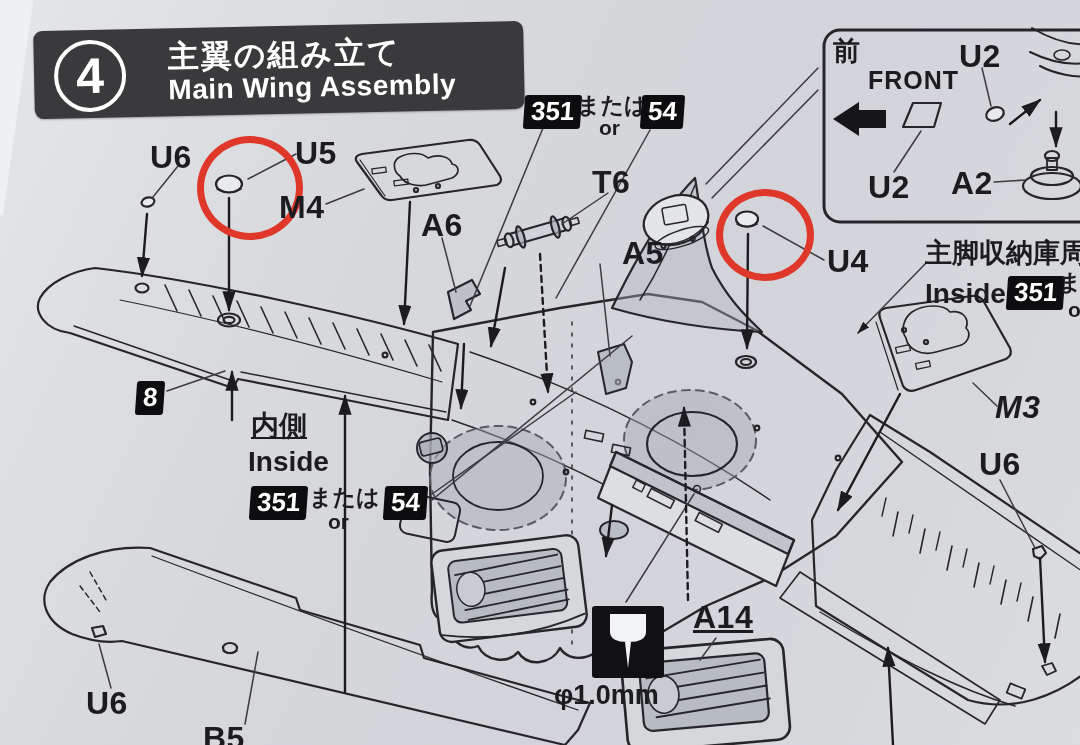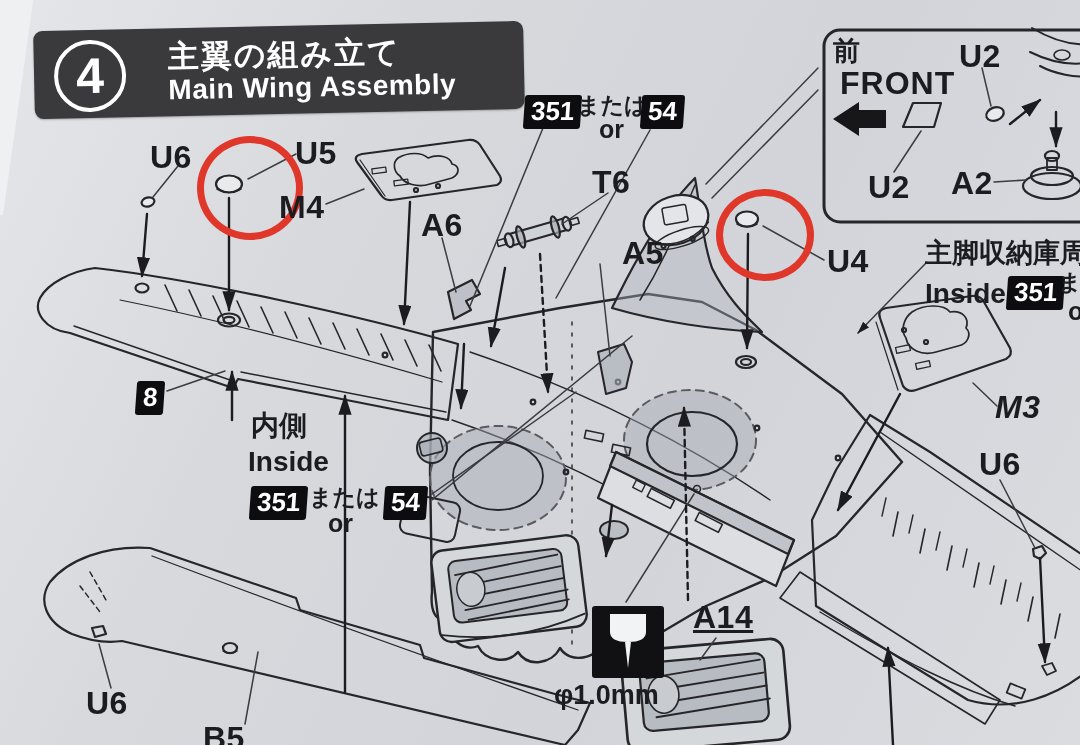--- a/index.html
+++ b/index.html
@@ -13,21 +13,21 @@
   .banner{left:34px;top:26px;width:490px;height:88px;background:#3a3a3d;border-radius:9px;
           transform:rotate(-1.2deg);box-shadow:0 1px 2px rgba(0,0,0,.25);}
   .step-circle{position:absolute;left:20px;top:10px;width:64px;height:64px;border:4px solid #fff;
           border-radius:50%;display:flex;align-items:center;justify-content:center;
           color:#fff;font-size:50px;font-weight:bold;line-height:1;}
   .banner-ja{position:absolute;left:134px;top:8px;color:#fff;font-size:31px;font-weight:bold;letter-spacing:2px;white-space:nowrap;}
   .banner-en{position:absolute;left:134px;top:46px;color:#fff;font-size:28px;font-weight:bold;letter-spacing:.5px;white-space:nowrap;}
   
   .lbl{font-size:32px;font-weight:bold;letter-spacing:.5px;line-height:1;white-space:nowrap;}
   .note{font-size:27px;font-weight:bold;line-height:1.05;white-space:nowrap;}
-  .small-note{font-size:25px;font-weight:bold;line-height:1;white-space:nowrap;}
+  .small-note{font-size:21px;font-weight:bold;line-height:1;white-space:nowrap;}
   .badge{background:#0d0d10;color:#fff;font-size:26px;font-weight:bold;line-height:1;
          padding:3px 7px 5px;border-radius:3px;transform:skewX(-4deg);white-space:nowrap;}
   
   .ring{border:7px solid #e0372b;border-radius:50%;background:transparent;}
   
   .drill-box{left:592px;top:606px;width:72px;height:72px;background:#111114;border-radius:3px;}
   .paper-edge{left:-6px;top:-8px;width:40px;height:220px;background:#f0f1f3;
               transform:rotate(8deg);transform-origin:top left;opacity:.9;}
 </style>
 </head>
@@ -285,35 +285,35 @@
   <div class="abs lbl" style="left:203px;top:722px;">B5</div>
   <div class="abs lbl" style="left:693px;top:601px;text-decoration:underline;">A14</div>
 
   <div class="abs badge" style="left:524px;top:95px;">351</div>
   <div class="abs small-note" style="left:577px;top:94px;font-size:23px;">または</div>
   <div class="abs small-note" style="left:599px;top:117px;">or</div>
   <div class="abs badge" style="left:641px;top:95px;">54</div>
 
   <div class="abs badge" style="left:136px;top:381px;">8</div>
 
-  <div class="abs note" style="left:251px;top:411px;font-size:28px;">内側</div>
+  <div class="abs note" style="left:251px;top:411px;font-size:28px;text-decoration:underline;">内側</div>
   <div class="abs note" style="left:248px;top:447px;font-size:28px;">Inside</div>
   <div class="abs badge" style="left:250px;top:486px;">351</div>
   <div class="abs small-note" style="left:309px;top:486px;font-size:23px;">または</div>
   <div class="abs small-note" style="left:328px;top:511px;">or</div>
   <div class="abs badge" style="left:384px;top:486px;">54</div>
 
   <div class="abs note" style="left:925px;top:239px;font-size:27px;">主脚収納庫周辺</div>
   <div class="abs note" style="left:925px;top:279px;font-size:28px;">Inside</div>
   <div class="abs badge" style="left:1007px;top:276px;">351</div>
   <div class="abs small-note" style="left:1058px;top:271px;font-size:23px;">または</div>
   <div class="abs small-note" style="left:1068px;top:299px;">or</div>
 
   <div class="abs note" style="left:833px;top:37px;font-size:27px;">前</div>
-  <div class="abs note" style="left:840px;top:67px;font-size:32px;letter-spacing:1px;">FRONT</div>
+  <div class="abs note" style="left:868px;top:67px;font-size:25px;letter-spacing:1px;">FRONT</div>
 
   <div class="abs drill-box">
     <svg width="72" height="72" viewBox="0 0 72 72">
       <path d="M18 8 L54 8 L54 26 Q54 36 36 36 Q18 36 18 26 Z" fill="#f2f3f4"></path>
       <path d="M33 36 L36 62 L39 36 Z" fill="#f2f3f4"></path>
     </svg>
   </div>
   <div class="abs note" style="left:554px;top:681px;font-size:27px;">φ1.0mm</div>
 
 </div>

